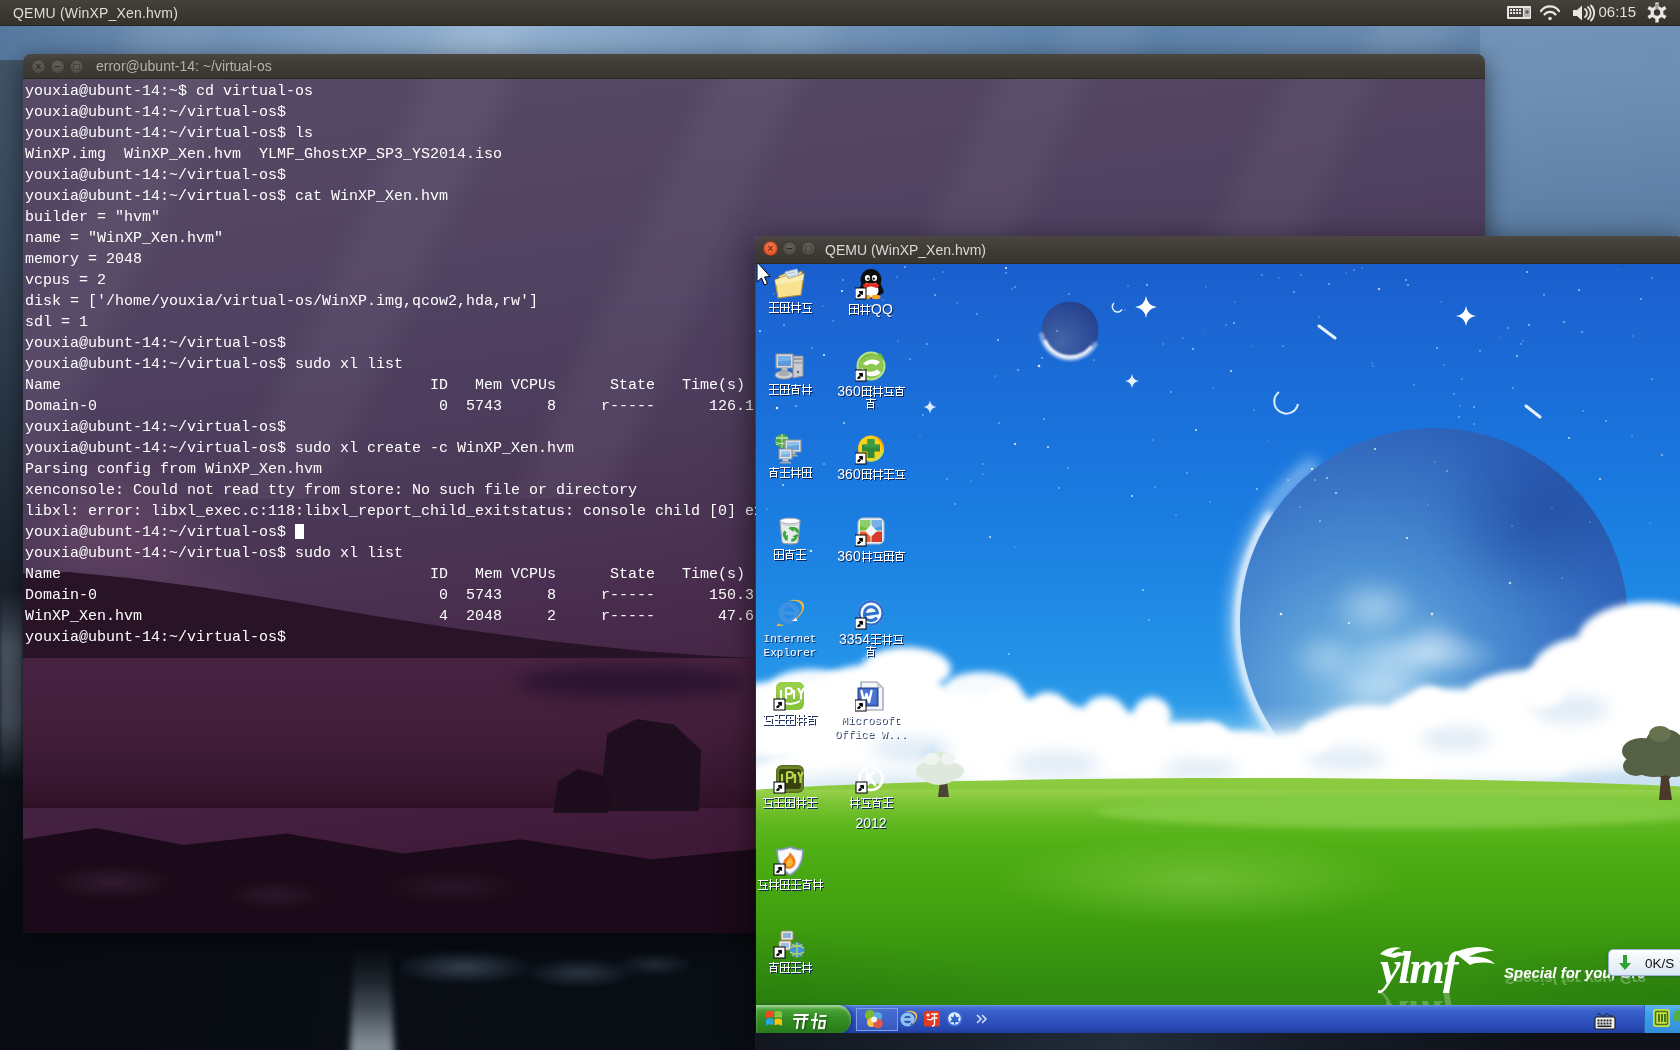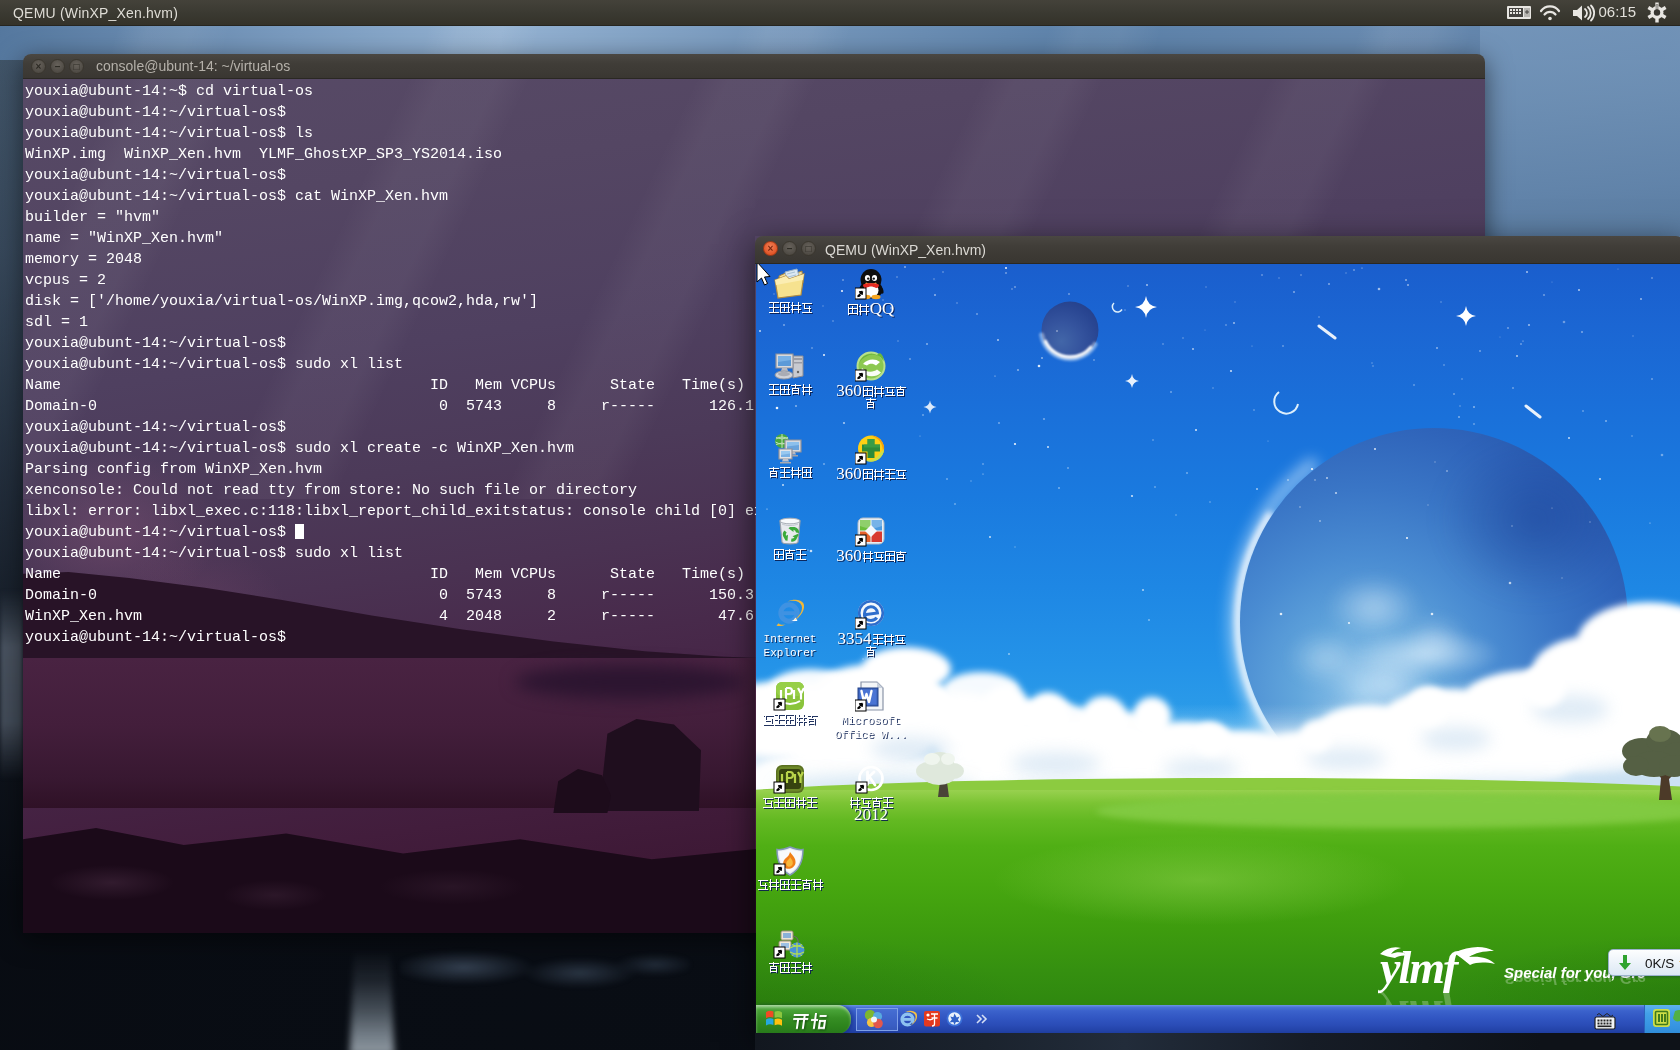--- a/index.html
+++ b/index.html
@@ -49,21 +49,21 @@
 #hill2{left:340px;top:530px;width:620px;height:34px;border-radius:50%;background:rgba(130,202,66,.95);filter:blur(3px)}
 
 #taskbar{left:0;top:741px;width:925px;height:29px;background:linear-gradient(180deg,#6a96e6 0%,#4a72d6 8%,#3b62cc 20%,#3156c2 45%,#2a4cb6 70%,#2343a8 88%,#1c3b9c 100%)}
 #startbtn{position:absolute;left:0;top:0;width:95px;height:29px;border-radius:0 14px 14px 0;background:linear-gradient(180deg,#73bc63 0%,#48a237 18%,#368e24 45%,#2e851d 70%,#27781a 100%);box-shadow:inset 0 2px 3px rgba(255,255,255,.4),2px 0 4px rgba(0,20,80,.4)}
 #qlaunch{position:absolute;left:100px;top:3px;width:42px;height:23px;border:1px solid #7fa0e8;background:rgba(90,130,220,.35)}
 #tray{position:absolute;right:0;top:0;width:37px;height:29px;background:linear-gradient(180deg,#5fb2ee 0%,#42a0e8 30%,#3795e2 70%,#2f8cd8 100%);border-left:1px solid #2a62b8}
 
 .ico{position:absolute;width:82px;text-align:center}
 .ico svg{display:block;margin:0 auto}
 .lbl{margin-top:2px;color:#fff;font-size:11px;line-height:14px;filter:drop-shadow(1px 1px 0 rgba(10,30,80,.9));display:flex;justify-content:center;align-items:center;flex-wrap:wrap;column-gap:1px}
-.lbl .tx{font-family:Liberation Serif, serif;font-size:17px;letter-spacing:0}
+.lbl .tx{font-family:Liberation Sans, sans-serif;font-size:14px;letter-spacing:0}
 i.a,i.b,i.c,i.d,i.e{display:inline-block;width:10px;height:11px;font-style:normal}
 i.k1,i.k2{display:inline-block;width:15px;height:17px}
 i.k1{background:linear-gradient(#fff,#fff) 0 1.5px/15px 2px no-repeat,linear-gradient(#fff,#fff) 0 6px/15px 2px no-repeat,linear-gradient(#fff,#fff) 3.5px 6px/2px 11px no-repeat,linear-gradient(#fff,#fff) 9.5px 1.5px/2px 15.5px no-repeat}
 i.k2{background:linear-gradient(#fff,#fff) 2.5px 1px/2px 16px no-repeat,linear-gradient(#fff,#fff) 0 7px/7px 2px no-repeat,linear-gradient(#fff,#fff) 8px 3px/7px 2px no-repeat,linear-gradient(#fff,#fff) 8px 8px/7px 2px no-repeat,linear-gradient(#fff,#fff) 8px 15px/7px 2px no-repeat,linear-gradient(#fff,#fff) 8px 8px/2px 9px no-repeat,linear-gradient(#fff,#fff) 13px 8px/2px 9px no-repeat}
 i.a{background:linear-gradient(#fff,#fff) 0 0/10px 1.2px no-repeat,linear-gradient(#fff,#fff) 0 4.8px/10px 1.2px no-repeat,linear-gradient(#fff,#fff) 0 9.6px/10px 1.2px no-repeat,linear-gradient(#fff,#fff) 4.4px 0/1.2px 11px no-repeat}
 i.b{background:linear-gradient(#fff,#fff) 0 0/10px 1.2px no-repeat,linear-gradient(#fff,#fff) 0 9.6px/10px 1.2px no-repeat,linear-gradient(#fff,#fff) 0 0/1.2px 11px no-repeat,linear-gradient(#fff,#fff) 8.8px 0/1.2px 11px no-repeat,linear-gradient(#fff,#fff) 0 4.8px/10px 1.2px no-repeat,linear-gradient(#fff,#fff) 4.4px 2px/1.2px 7px no-repeat}
 i.c{background:linear-gradient(#fff,#fff) 1.6px 0/1.2px 11px no-repeat,linear-gradient(#fff,#fff) 7px 0/1.2px 11px no-repeat,linear-gradient(#fff,#fff) 0 2.6px/10px 1.2px no-repeat,linear-gradient(#fff,#fff) 0 7.4px/10px 1.2px no-repeat}
 i.d{background:linear-gradient(#fff,#fff) 0 1px/10px 1.2px no-repeat,linear-gradient(#fff,#fff) 2px 1px/1.2px 6px no-repeat,linear-gradient(#fff,#fff) 2px 6px/7px 1.2px no-repeat,linear-gradient(#fff,#fff) 7.6px 3.6px/1.2px 7.4px no-repeat,linear-gradient(#fff,#fff) 0 9.6px/10px 1.2px no-repeat}
 i.e{background:linear-gradient(#fff,#fff) 0 1.4px/10px 1.2px no-repeat,linear-gradient(#fff,#fff) 4.4px 0/1.2px 4px no-repeat,linear-gradient(#fff,#fff) 1.4px 3.8px/7.2px 1.2px no-repeat,linear-gradient(#fff,#fff) 1.4px 6.4px/7.2px 1.2px no-repeat,linear-gradient(#fff,#fff) 1.4px 9.2px/7.2px 1.2px no-repeat,linear-gradient(#fff,#fff) 1.4px 3.8px/1.2px 6.6px no-repeat,linear-gradient(#fff,#fff) 7.4px 3.8px/1.2px 6.6px no-repeat}
 </style></head><body>
@@ -111,21 +111,21 @@
 Name                                         ID   Mem VCPUs      State   Time(s)
 Domain-0                                      0  5743     8     r-----      150.3
 WinXP_Xen.hvm                                 4  2048     2     r-----       47.6
 youxia@ubunt-14:~/virtual-os$ </div>
       <div id="cursor"></div>
     </div>
     <div id="ttitle">
       <div class="wbtn" style="left:8px">×</div>
       <div class="wbtn" style="left:27px">–</div>
       <div class="wbtn" style="left:46px">□</div>
-      <div class="txt">console@ubunt-14: ~/virtual-os</div>
+      <div class="txt">error@ubunt-14: ~/virtual-os</div>
     </div>
   </div>
   <div id="qemu" class="abs">
     <div id="desktop">
       <svg id="pglowsvg" class="abs" style="left:452px;top:132px" width="452" height="452">
         <defs>
             <filter id="gb1" x="-30%" y="-30%" width="160%" height="160%">
               <feGaussianBlur stdDeviation="3"></feGaussianBlur>
             </filter>
         <filter id="gb1b" x="-30%" y="-30%" width="160%" height="160%">
@@ -747,21 +747,21 @@
             <circle cx="16" cy="15.5" r="11.5" fill="none" stroke="#fff" stroke-width="2.7"></circle>
             <path d="M 12.5 9 v 12.5 M 12.5 15 l 6.5 -6 M 14.5 14 l 5.5 8" stroke="#fff" stroke-width="2.8" fill="none" stroke-linecap="round"></path>
             <use href="#sarr" x="1" y="19"></use>
           </svg>
           <div class="lbl">
               <i class="c"></i>
               <i class="d"></i>
               <i class="e"></i>
               <i class="a"></i>
             </div>
-          <div class="lbl" style="margin-top:0">
+          <div class="lbl" style="margin-top:8px">
               <span class="tx">2012</span>
             </div>
         </div>
 
         <div class="ico" style="left:-7px;top:581px">
           <svg width="34" height="32" viewBox="0 0 34 32">
             <path d="M 17 2 C 22 4 27 5 30 4.5 C 30 14 28 24 17 30 C 6 24 4 14 4 4.5 C 7 5 12 4 17 2 Z" fill="#e8ecf2" stroke="#8298b8" stroke-width="1.5"></path>
             <path d="M 17 4 C 21 5.5 25 6.5 27.8 6.3 C 27.6 14 26 22.5 17 27.7 C 8 22.5 6.4 14 6.2 6.3 C 9 6.5 13 5.5 17 4 Z" fill="#f8fafc"></path>
             <path d="M 17 7 c 3 4 6 6 5.5 11 c -0.5 5 -8 8 -11 4 c -2.5 -3.5 -1 -7 1.5 -9 c 2 -1.5 3.5 -3.5 4 -6 Z" fill="#f08018"></path>
             <path d="M 17 12 c 1.5 2.5 3 3.5 2.8 6.5 c -0.3 3 -4.5 4.5 -6 2 c -1.2 -2 -0.3 -4 1 -5.2 c 1 -1 2 -2 2.2 -3.3 Z" fill="#f8b83c"></path>

